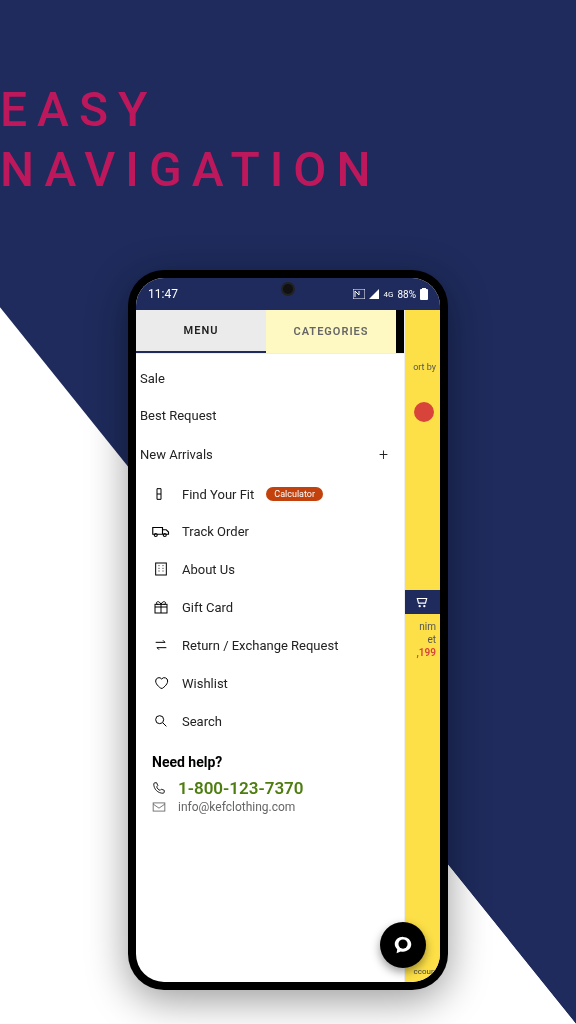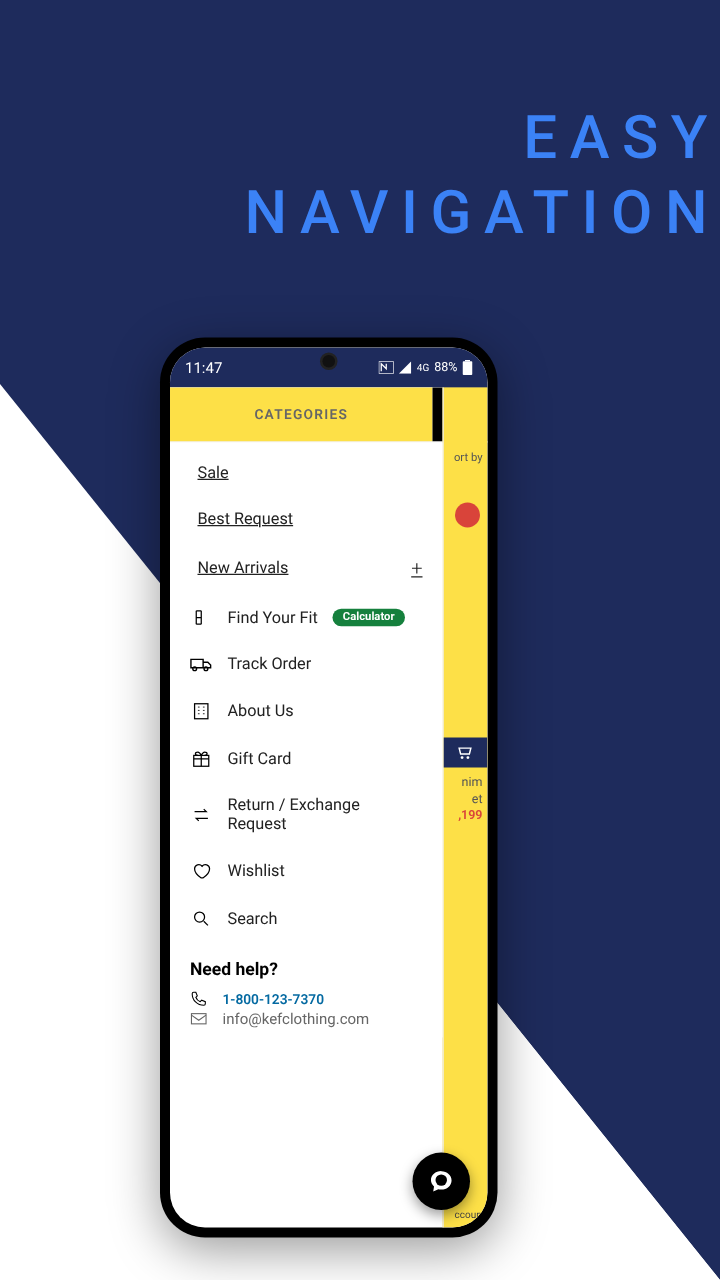--- a/index.html
+++ b/index.html
@@ -14,30 +14,30 @@
     clip-path: polygon(0 0, 100% 0, 100% 100%, 0 30%);
   }
   .bg-white {
     position:absolute; inset:0;
     background: #fff;
     clip-path: polygon(0 30%, 0 100%, 100% 100%);
     z-index: 0;
   }
   .headline {
     position: absolute; top: 80px; left: 0; right: 0;
-    color: #3b82f6; text-align: right;
+    color: #be185d; text-align: left;
     font-size: 48px; letter-spacing: 10px; font-weight: 500;
     line-height: 1.25;
     z-index: 2;
   }
 
   .phone {
     position: absolute;
     top: 270px; left: 128px;
-    width: 270px; height: 720px;
+    width: 320px; height: 720px;
     background: #000;
     border-radius: 36px;
     padding: 8px;
     box-shadow: 0 10px 40px rgba(0,0,0,0.4);
     z-index: 3;
   }
   .screen {
     width: 100%; height: 100%;
     background: #fff;
     border-radius: 28px;
@@ -59,51 +59,51 @@
   .status-right { display:flex; gap:4px; align-items:center;padding-left:12px; }
   .status-right span, .status-right svg { font-size: 10px; }
 
   .tabs {
     display: flex; height: 44px; background: #fff;
     border-bottom: 1px solid #eee;
   }
   .tab {
     flex: 1; display:flex; align-items:center; justify-content:center;
     font-size: 11px; font-weight: 600; letter-spacing: 1px; color: #666;
-    background: #fde047;
+    background: #fef9c3;
     cursor: pointer;
   }
   .tab.active { background:#ebebeb; border-bottom: 2px solid #1e2b5c; color:#222; }
   .close {
     width: 44px; background: #000; color:#fff;
     display:flex; align-items:center; justify-content:center;
     cursor:pointer;
   }
 
   .menu-body { padding: 6px 0; }
   .menu-item {
     display:flex; align-items:center; gap:12px;
     padding: 11px 16px;
     font-size: 13px; color:#222;
     cursor:pointer;
   }
   .menu-item .icon { width:18px; display:flex; align-items:center; justify-content:center; color:#222; }
-  .menu-item.plain { padding-left: 22px; text-decoration: underline; }
+  .menu-item.plain { padding-left: 4px; }
   .menu-item .spacer { flex:1; }
   .badge {
-    background:#15803d; color:#fff; font-size:9px;
-    padding: 2px 8px; border-radius: 10px; font-weight:700;
+    background:#c2410c; color:#fff; font-size:9px;
+    padding: 2px 8px; border-radius: 10px; font-weight:400;
   }
   .plus { font-size: 16px; color:#222; font-weight:300; }
 
   .help {
     padding: 14px 16px 0 16px;
   }
   .help-title { font-weight:700; font-size:14px; margin-bottom:8px; }
-  .help-row { display:flex; align-items:center; gap:10px; font-size:11px; color:#0369a1; margin-bottom:2px; }
+  .help-row { display:flex; align-items:center; gap:10px; font-size:17px; color:#4d7c0f; margin-bottom:2px; }
   .help-row .icon { width:16px; }
   .help-row.email { color:#666; font-size:12px; }
 
   
   .bg-app {
     position:absolute; top:32px; right:0; width:36px; bottom:0;
     background: #fde047;
     border-left: 1px solid #eee;
     overflow:hidden;
     font-size: 9px; color:#555;
@@ -170,20 +170,21 @@
       </div>
       <div class="prodtxt">
         <div>nim</div>
         <div>et</div>
         <div class="price">,199</div>
       </div>
       <div class="accttxt">ccount</div>
     </div>
 
     <div class="tabs">
+      <div class="tab active">MENU</div>
       <div class="tab">CATEGORIES</div>
       <div class="close">
         <svg width="16" height="16" viewBox="0 0 16 16">
             <path stroke="#fff" stroke-width="1.5" d="M2 2l12 12M14 2L2 14"></path>
           </svg>
       </div>
     </div>
 
     <div class="menu-body" style="position:relative; z-index:10; background:#fff; width:calc(100% - 36px);">
 

